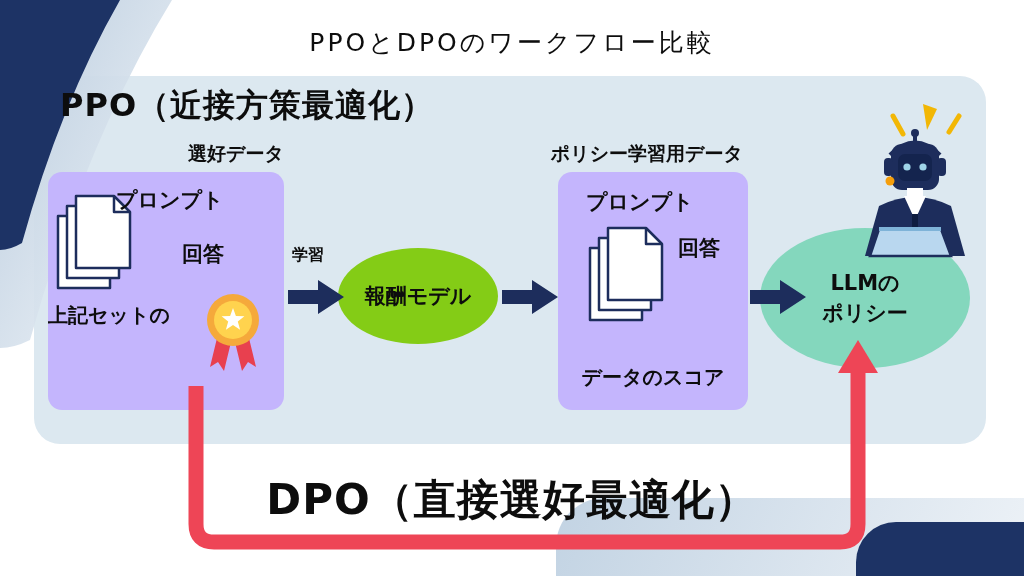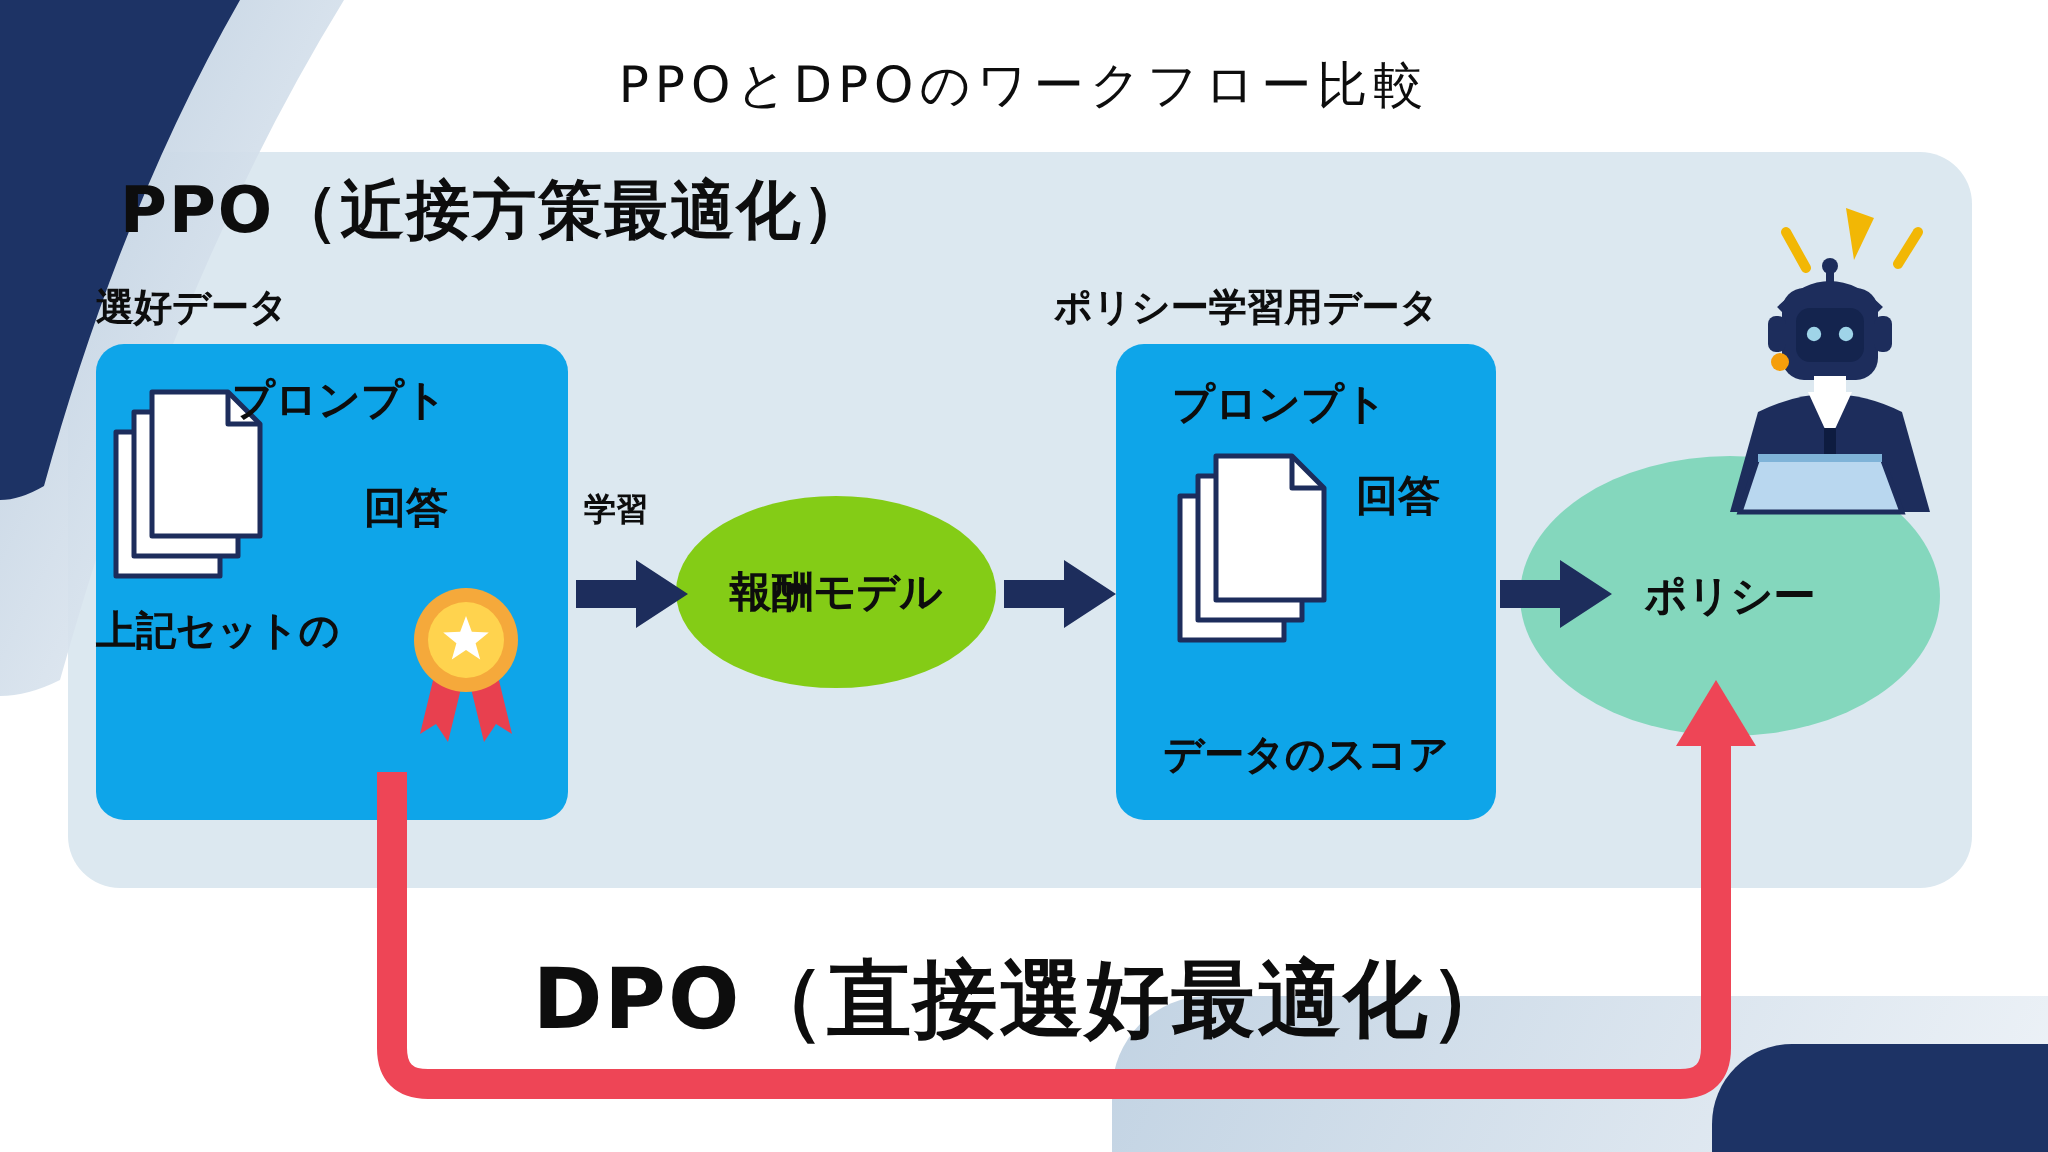--- a/index.html
+++ b/index.html
@@ -4,24 +4,24 @@
 <style>
   html,body{margin:0;padding:0;}
   body{
     width:1024px;height:576px;position:relative;overflow:hidden;
     background:#ffffff;font-family:"DejaVu Sans","Liberation Sans",sans-serif;color:#0d0d0d;
   }
   .abs{position:absolute;}
   .title{left:0;top:26px;width:100%;text-align:center;font-size:25px;font-weight:normal;letter-spacing:3px;z-index:2;}
   .panel{left:34px;top:76px;width:952px;height:368px;background:#dce8f0;border-radius:26px;z-index:1;}
   .ppo-heading{left:60px;top:84px;font-size:32px;font-weight:bold;letter-spacing:1px;z-index:2;}
-  .box-label{font-size:19px;font-weight:bold;text-align:left;z-index:2;}
+  .box-label{font-size:19px;font-weight:bold;text-align:right;z-index:2;}
   #pref-label{left:48px;top:141px;width:236px;}
   #policy-label{left:527px;top:141px;width:216px;}
-  .data-box{background:#0ea5e9;border-radius:14px;top:172px;height:238px;z-index:2;}
+  .data-box{background:#c4b5fd;border-radius:14px;top:172px;height:238px;z-index:2;}
   #pref-box{left:48px;width:236px;}
   #policy-box{left:558px;width:190px;}
   .box-text{position:absolute;font-weight:bold;font-size:21px;}
   .ranked{position:absolute;left:0;top:128px;width:184px;text-align:left;font-weight:bold;font-size:20px;line-height:31px;}
   .learn-label{left:292px;top:245px;font-size:16px;font-weight:bold;z-index:2;}
   .flow-arrow{z-index:3;}
   #arrow1{left:288px;top:277px;}
   #arrow2{left:502px;top:277px;}
   #arrow3{left:750px;top:277px;}
   .ellipse{display:flex;align-items:center;justify-content:center;text-align:center;font-weight:bold;border-radius:50%;}
@@ -106,20 +106,21 @@
   <div class="box-text" style="left:120px;top:62px;">回答</div>
   <div class="box-text" style="left:0;top:192px;width:100%;text-align:center;font-size:20px;">データのスコア</div>
 </div>
 
 <svg class="abs flow-arrow" id="arrow3" width="58" height="40" viewBox="0 0 58 40">
   <path d="M0 13 H30 V3 L56 20 L30 37 V27 H0 Z" fill="#1d2d5c"></path>
 </svg>
 
 <div class="abs ellipse llm">
   <div>
+    <div>LLMの</div>
     <div>ポリシー</div>
   </div>
 </div>
 
 <svg class="abs robot" width="140" height="165" viewBox="0 0 140 165">
   <g>
     <path d="M58 32 L48 14" stroke="#f2b705" stroke-width="5" stroke-linecap="round" fill="none"></path>
     <polygon points="78,2 92,7 82,28" fill="#f2b705"></polygon>
     <path d="M104 30 L114 14" stroke="#f2b705" stroke-width="5" stroke-linecap="round" fill="none"></path>
   </g>

